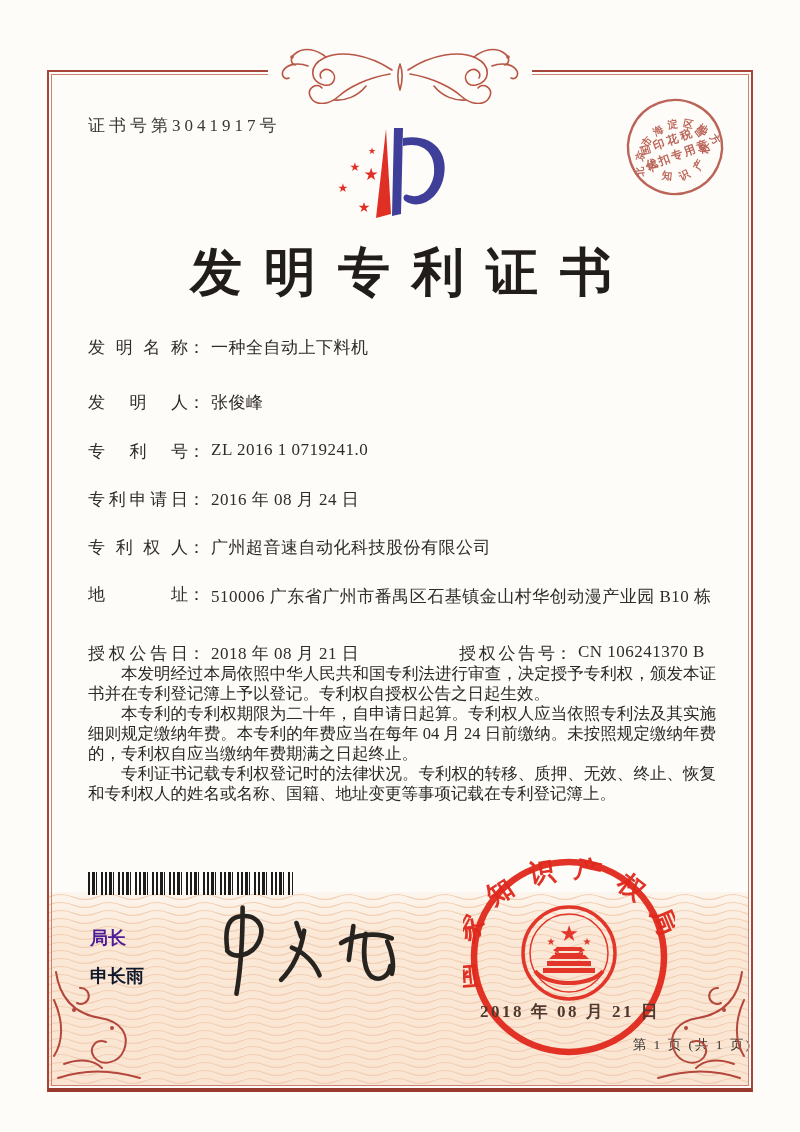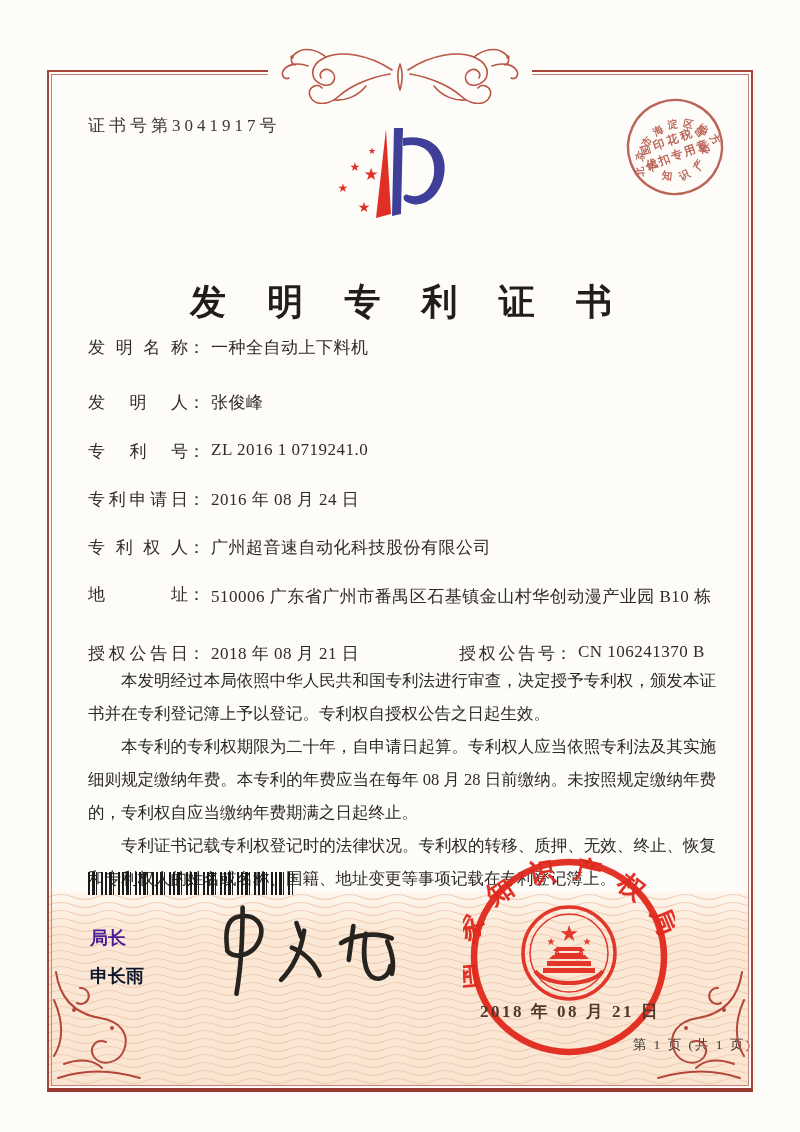--- a/index.html
+++ b/index.html
@@ -11,33 +11,33 @@
   .frame-inner{position:absolute;inset:2px;border:1px solid #cc8377;}
 
   
   .band{position:absolute;left:49px;top:892px;width:700px;height:194px;background:linear-gradient(180deg,#fdf6ee 0,#fbe8d6 42px,#fae5d2 100%);overflow:hidden;z-index:1;}
   .band svg{position:absolute;left:0;top:0;}
 
   .cert-no{position:absolute;left:88px;top:114px;font-size:17px;letter-spacing:4px;color:#3a3633;z-index:2;}
 
   .logo{position:absolute;left:328px;top:126px;z-index:2;}
 
-  .title{position:absolute;left:190px;top:238px;width:422px;font-size:36px;font-weight:600;color:#201d1a;text-align:justify;text-align-last:justify;z-index:2;margin-top:40px;}
+  .title{position:absolute;left:190px;top:238px;width:422px;font-size:52px;font-weight:600;color:#201d1a;text-align:justify;text-align-last:justify;z-index:2;}
 
   .fields{position:absolute;left:88px;top:0;width:640px;z-index:2;}
   .frow{position:absolute;left:0;font-size:17px;white-space:nowrap;}
   .flabel{display:inline-block;width:100px;text-align:justify;text-align-last:justify;vertical-align:top;}
   .fcolon{display:inline-block;margin:0 6px 0 0;vertical-align:top;}
   .fvalue{display:inline-block;letter-spacing:0.5px;vertical-align:top;}
   .fvalue.wrap{white-space:normal;width:505px;line-height:27px;}
   .r1{top:336px}.r2{top:391px}.r3{top:440px}.r4{top:488px}.r5{top:536px}.r6{top:583px}.r7{top:642px}
   .pair2{position:absolute;left:327px;top:0;white-space:nowrap;margin-left:44px;}
   .pair2 .flabel{width:96px;}
 
-  .body-text{position:absolute;left:88px;top:664px;width:628px;font-size:16.5px;line-height:33px;color:#2b2926;z-index:2;}
+  .body-text{position:absolute;left:88px;top:664px;width:628px;font-size:16.5px;line-height:20px;color:#2b2926;z-index:2;}
   .body-text p{margin:0;text-indent:2em;text-align:justify;}
 
   .barcode{position:absolute;left:88px;top:872px;width:205px;height:23px;z-index:3;background:repeating-linear-gradient(90deg,#1b1b1b 0 2px,transparent 2px 4px,#1b1b1b 4px 7px,transparent 7px 8px,#1b1b1b 8px 9px,transparent 9px 13px,#1b1b1b 13px 15px,transparent 15px 17px);}
 
   .officer-title{position:absolute;left:90px;top:926px;font-family:"Liberation Sans","DejaVu Sans",sans-serif;font-weight:600;font-size:18px;color:#4c1d95;z-index:3;}
   .officer-name{position:absolute;left:90px;top:964px;font-family:"Liberation Sans","DejaVu Sans",sans-serif;font-weight:600;font-size:18px;color:#0f172a;z-index:3;}
   .signature{position:absolute;left:198px;top:902px;z-index:3;}
 
   .seal{position:absolute;left:463px;top:851px;z-index:4;}
   .seal-date{position:absolute;left:472px;top:1000px;width:196px;text-align:center;font-size:17px;font-weight:600;letter-spacing:2.5px;color:#52372c;z-index:5;}
@@ -169,21 +169,21 @@
     <div class="frow r7">
       <span class="flabel">授权公告日</span><span class="fcolon">：</span><span class="fvalue">2018 年 08 月 21 日</span>
       <span class="pair2">
         <span class="flabel">授权公告号</span><span class="fcolon">：</span><span class="fvalue">CN 106241370 B</span>
       </span>
     </div>
   </div>
 
   <div class="body-text">
     <p>本发明经过本局依照中华人民共和国专利法进行审查，决定授予专利权，颁发本证书并在专利登记簿上予以登记。专利权自授权公告之日起生效。</p>
-    <p>本专利的专利权期限为二十年，自申请日起算。专利权人应当依照专利法及其实施细则规定缴纳年费。本专利的年费应当在每年 08 月 28 日前缴纳。未按照规定缴纳年费的，专利权自应当缴纳年费期满之日起终止。</p>
+    <p>本专利的专利权期限为二十年，自申请日起算。专利权人应当依照专利法及其实施细则规定缴纳年费。本专利的年费应当在每年 04 月 24 日前缴纳。未按照规定缴纳年费的，专利权自应当缴纳年费期满之日起终止。</p>
     <p>专利证书记载专利权登记时的法律状况。专利权的转移、质押、无效、终止、恢复和专利权人的姓名或名称、国籍、地址变更等事项记载在专利登记簿上。</p>
   </div>
 
   <div class="barcode"></div>
 
   <div class="officer-title">局长</div>
   <div class="officer-name">申长雨</div>
 
   <svg class="signature" width="200" height="102" viewBox="0 0 260 130">
     <g stroke="#27231f" stroke-width="6" fill="none" stroke-linecap="round" stroke-linejoin="round">

